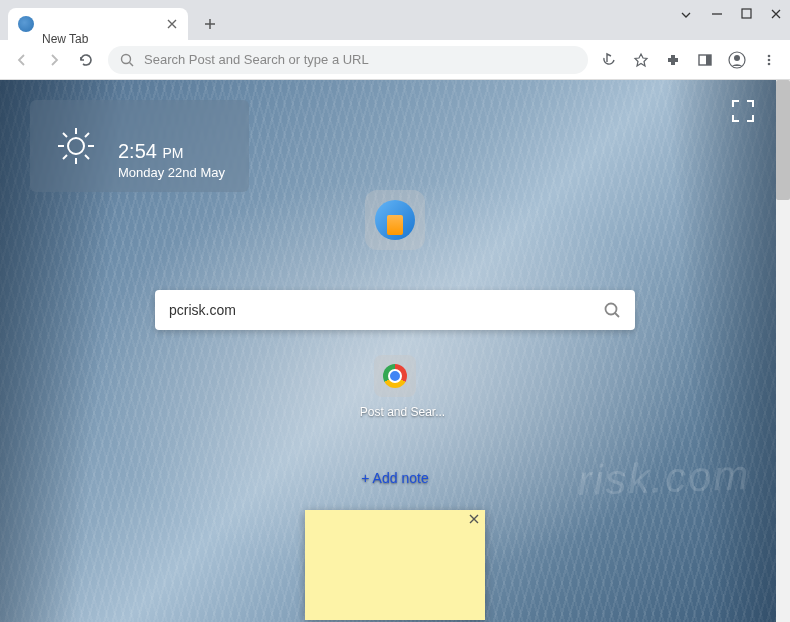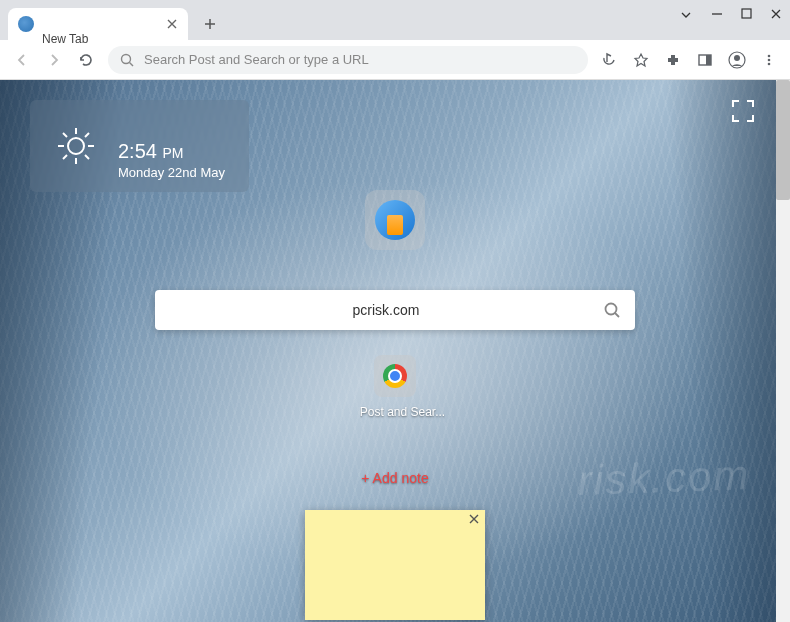--- a/index.html
+++ b/index.html
@@ -49,32 +49,32 @@
 .clock-time { font-size: 20px; font-weight: 500; }
 .clock-date { font-size: 13px; font-weight: 400; margin-top: 2px; }
 
 .fullscreen-btn { position: absolute; right: 30px; top: 18px; width: 30px; height: 30px; cursor: pointer; }
 
 .center-icon { position: absolute; left: 50%; top: 110px; transform: translateX(-50%); width: 60px; height: 60px; background: rgba(200,200,200,0.35); border-radius: 12px; display: flex; align-items: center; justify-content: center; }
 .center-icon-inner { width: 40px; height: 40px; border-radius: 50%; background: linear-gradient(135deg, #64b5f6, #1976d2); position: relative; overflow: hidden; }
 .center-icon-inner::after { content: ''; position: absolute; left: 50%; bottom: 5px; transform: translateX(-50%); width: 16px; height: 20px; background: linear-gradient(#ffb74d, #ff9800); border-radius: 2px; }
 
 .search-bar { position: absolute; left: 50%; top: 210px; transform: translateX(-50%); width: 480px; height: 40px; background: #fff; border-radius: 4px; display: flex; align-items: center; padding: 0 14px; box-shadow: 0 2px 6px rgba(0,0,0,0.2); }
-.search-input-text { flex: 1; font-size: 14px; color: #333; text-align: center; }
+.search-input-text { flex: 1; font-size: 14px; color: #333; }
 .search-icon-btn { cursor: pointer; }
 
 .shortcuts { position: absolute; left: 50%; top: 275px; transform: translateX(-50%); display: flex; gap: 44px; }
 .shortcut { width: 80px; display: flex; flex-direction: column; align-items: center; gap: 8px; cursor: pointer; }
 .shortcut-tile { width: 42px; height: 42px; background: rgba(200,200,200,0.45); border-radius: 8px; display: flex; align-items: center; justify-content: center; }
 .shortcut-label { font-size: 12px; color: #fff; text-shadow: 0 1px 2px rgba(0,0,0,0.5); white-space: nowrap; overflow: hidden; text-overflow: ellipsis; max-width: 86px; margin-left: 15px; }
 
 .chrome-mini { width: 24px; height: 24px; border-radius: 50%; background: conic-gradient(#ea4335 0deg 120deg, #fbbc05 120deg 240deg, #34a853 240deg 360deg); position: relative; }
 .chrome-mini::after { content: ''; position: absolute; left: 50%; top: 50%; transform: translate(-50%,-50%); width: 10px; height: 10px; border-radius: 50%; background: #4285f4; border: 2px solid #fff; }
 
-.add-note { position: absolute; left: 50%; top: 390px; transform: translateX(-50%); color: #ef4444; font-size: 14px; cursor: pointer; text-shadow: 0 1px 2px rgba(0,0,0,0.5); }
+.add-note { position: absolute; left: 50%; top: 390px; transform: translateX(-50%); color: #1d4ed8; font-size: 14px; cursor: pointer; text-shadow: 0 1px 2px rgba(0,0,0,0.5); }
 
 .sticky-note { position: absolute; left: 50%; top: 430px; transform: translateX(-50%); width: 180px; height: 110px; background: #fdf3a7; box-shadow: 0 2px 8px rgba(0,0,0,0.3); }
 .sticky-close { position: absolute; right: 6px; top: 4px; cursor: pointer; font-size: 14px; color: #666; }
 
 svg { display: block; }
 </style>
 </head>
 <body>
 
 <div class="titlebar">

